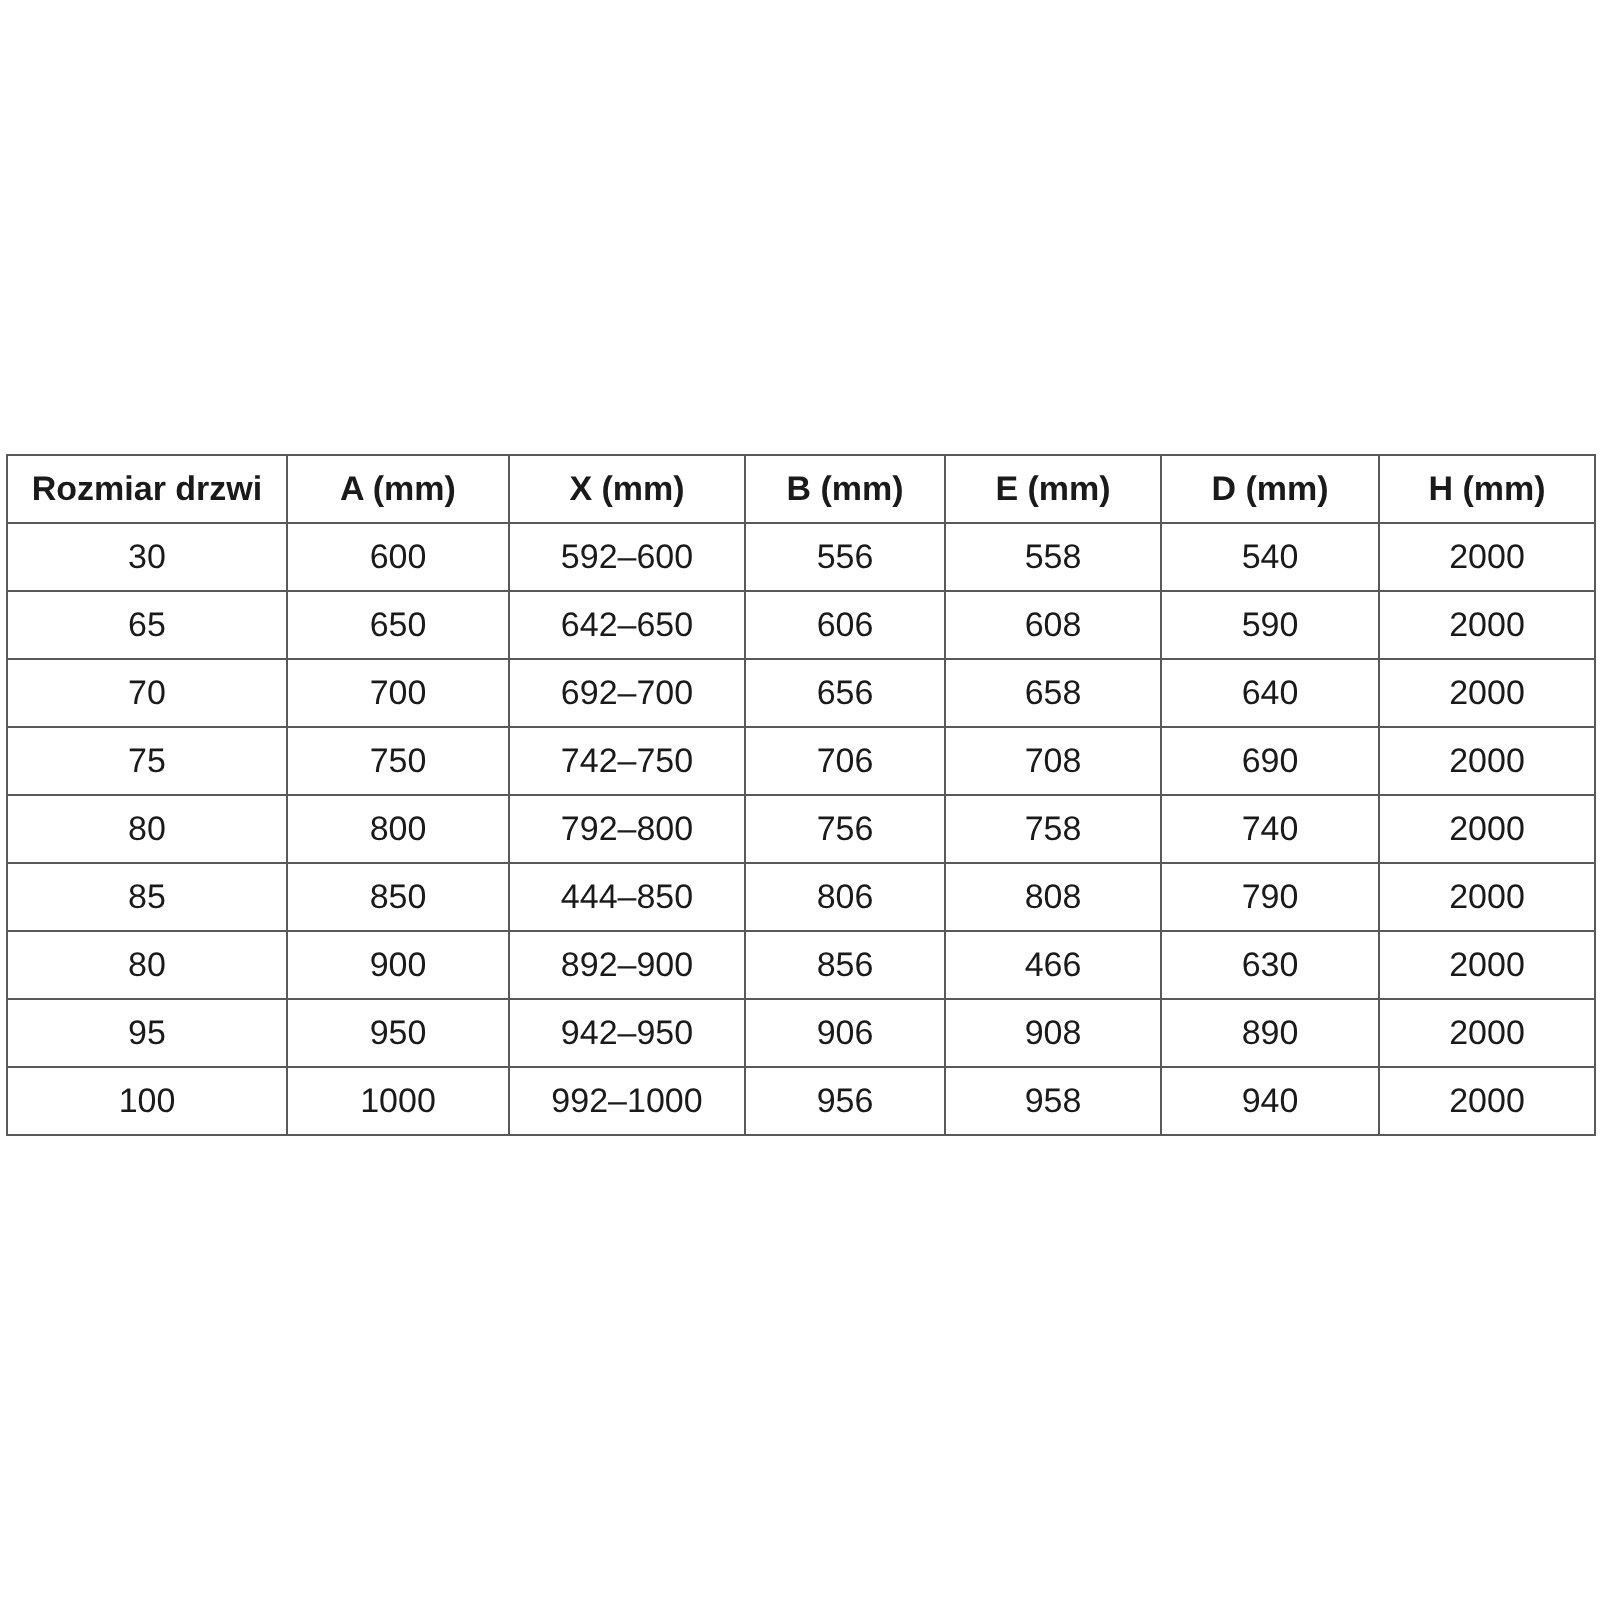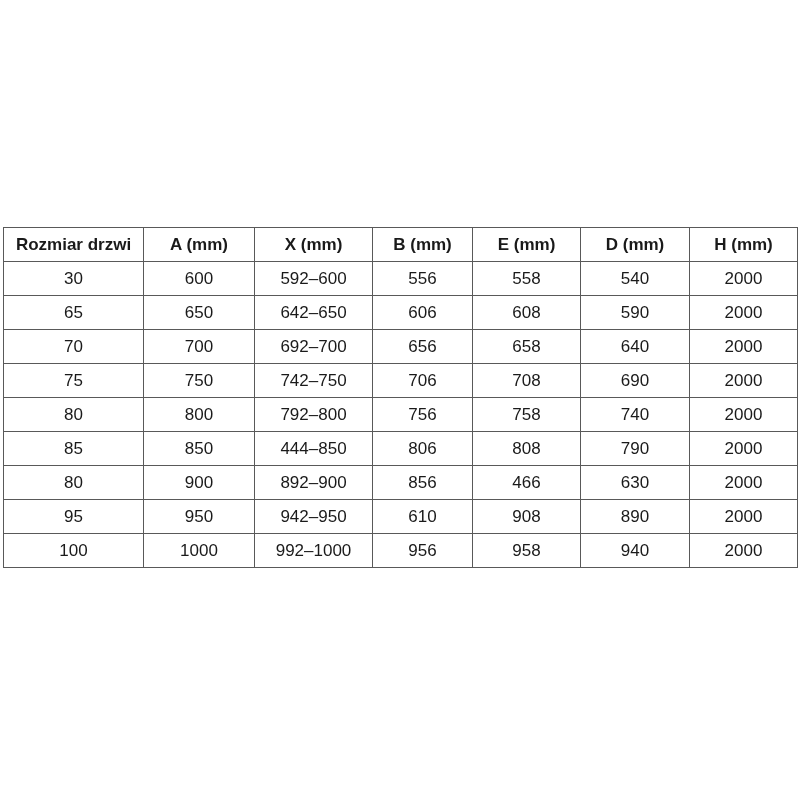--- a/index.html
+++ b/index.html
@@ -132,21 +132,21 @@
           <td>892–900</td>
           <td>856</td>
           <td>466</td>
           <td>630</td>
           <td>2000</td>
         </tr>
         <tr>
           <td>95</td>
           <td>950</td>
           <td>942–950</td>
-          <td>610</td>
+          <td>906</td>
           <td>908</td>
           <td>890</td>
           <td>2000</td>
         </tr>
         <tr>
           <td>100</td>
           <td>1000</td>
           <td>992–1000</td>
           <td>956</td>
           <td>958</td>

